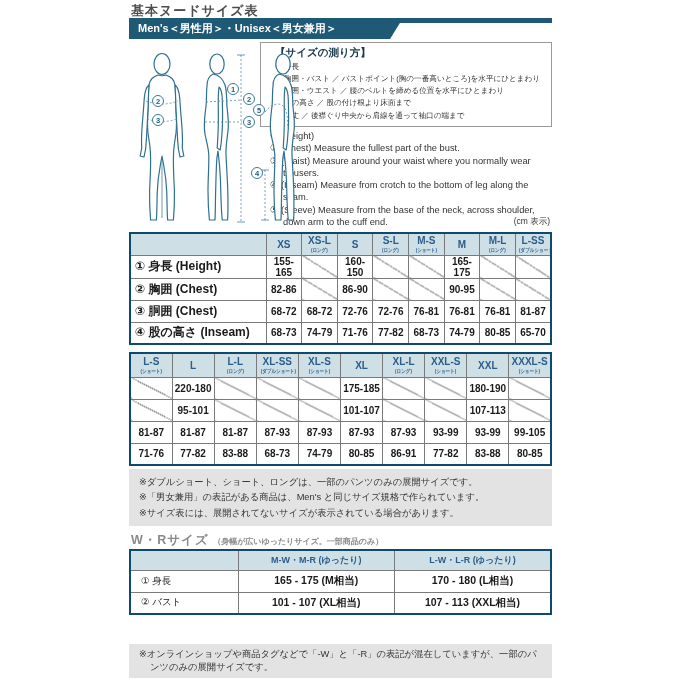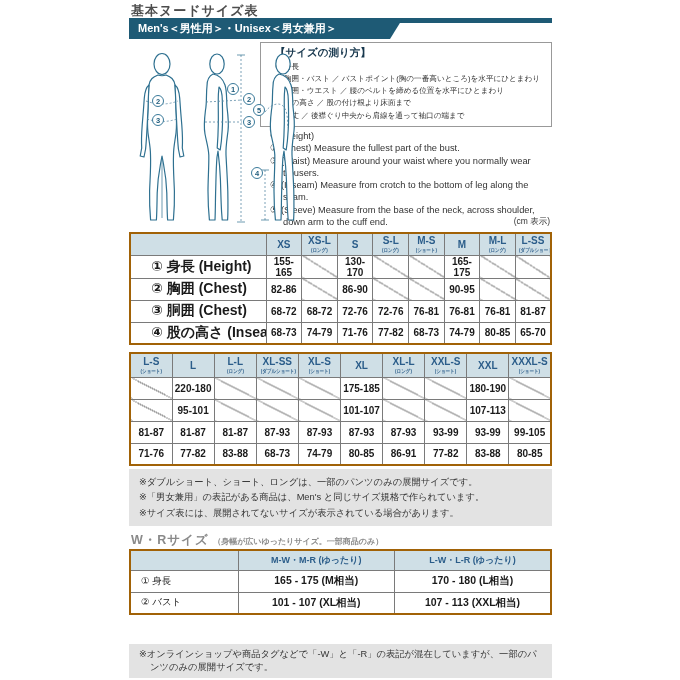--- a/index.html
+++ b/index.html
@@ -19,28 +19,28 @@
   .figures { position:absolute; left:0; top:0; width:423px; height:188px; z-index:2; pointer-events:none; }
   .jp-box { position:absolute; left:131px; top:0; width:292px; border:1px solid #999; background:#fff; padding:3px 5px 4px 14px; z-index:1; }
   .jp-title { font-size:10.5px; font-weight:bold; color:#17374d; margin-bottom:1px; }
   .jp-line { font-size:7.6px; line-height:1.6; color:#333; padding-left:11px; text-indent:-11px; white-space:nowrap; }
   .en-list { position:absolute; left:131px; top:88px; width:292px; padding-left:10px; z-index:1; }
   .en-line { font-size:9.3px; line-height:1.32; color:#333; padding-left:13px; text-indent:-13px; }
   .cm-note { position:absolute; right:2px; top:174px; font-size:8.5px; color:#333; }
 
   .tbl-wrap { position:absolute; left:0; width:423px; }
   #t1-wrap { top:232px; } #t2-wrap { top:352px; } #t3-wrap { top:549px; }
-  table.tbl { width:100%; border-collapse:collapse; table-layout:fixed; background:#fff; border:2px solid #a16207; }
+  table.tbl { width:100%; border-collapse:collapse; table-layout:fixed; background:#fff; border:2px solid #0c4a6e; }
   .tbl th, .tbl td { border:1px solid #7a7a7a; text-align:center; vertical-align:middle; padding:0; overflow:hidden; }
   .tbl th { background:#cfdfe6; color:#2b5d8a; font-weight:bold; height:22px; }
   .t2c th { height:24px; }
   .hname { font-size:10px; line-height:1.15; }
   .hsub { font-size:5.5px; line-height:1.1; white-space:nowrap; transform:scaleX(0.82); }
   .tbl td { height:22px; font-size:10px; font-weight:600; color:#1a1a1a; }
-  td.rlabel { text-align:left; padding-left:20px; font-size:14px; font-weight:bold; white-space:nowrap; }
+  td.rlabel { text-align:left; padding-left:4px; font-size:12px; font-weight:bold; white-space:nowrap; }
   td.diag { background-image:linear-gradient(to right top, transparent calc(50% - 0.6px), #9a9a9a calc(50% - 0.6px), #9a9a9a calc(50% + 0.6px), transparent calc(50% + 0.6px)); }
   .t3c th { height:20px; font-size:9px; }
   .t3c td { height:22px; font-size:10.5px; }
   .t3c td.rlabel { font-size:9.5px; font-weight:normal; padding-left:10px; }
 
   .note-box { position:absolute; left:0; width:423px; background:#e3e3e3; padding:6px 10px; }
   #notes-main { top:469px; height:57px; }
   #note-wr { top:644px; height:34px; padding:4px 10px; }
   .note-line { font-size:9.3px; line-height:1.65; color:#333; }
   #note-wr .note-line { padding-left:11px; text-indent:-11px; line-height:1.4; }
@@ -180,21 +180,21 @@
                 <div class="hname">L-SS</div>
                 <div class="hsub">(ダブルショート)</div>
               </th>
             </tr>
           </thead>
           <tbody>
             <tr>
               <td class="rlabel">① 身長 (Height)</td>
               <td>155-165</td>
               <td class="diag"></td>
-              <td>130-170</td>
+              <td>160-150</td>
               <td class="diag"></td>
               <td class="diag"></td>
               <td>165-175</td>
               <td class="diag"></td>
               <td class="diag"></td>
             </tr>
             <tr>
               <td class="rlabel">② 胸囲 (Chest)</td>
               <td>82-86</td>
               <td class="diag"></td>

